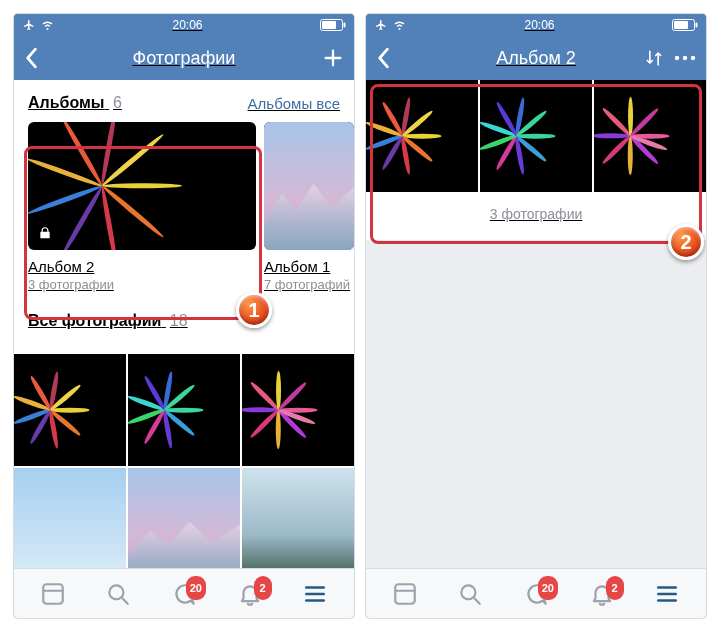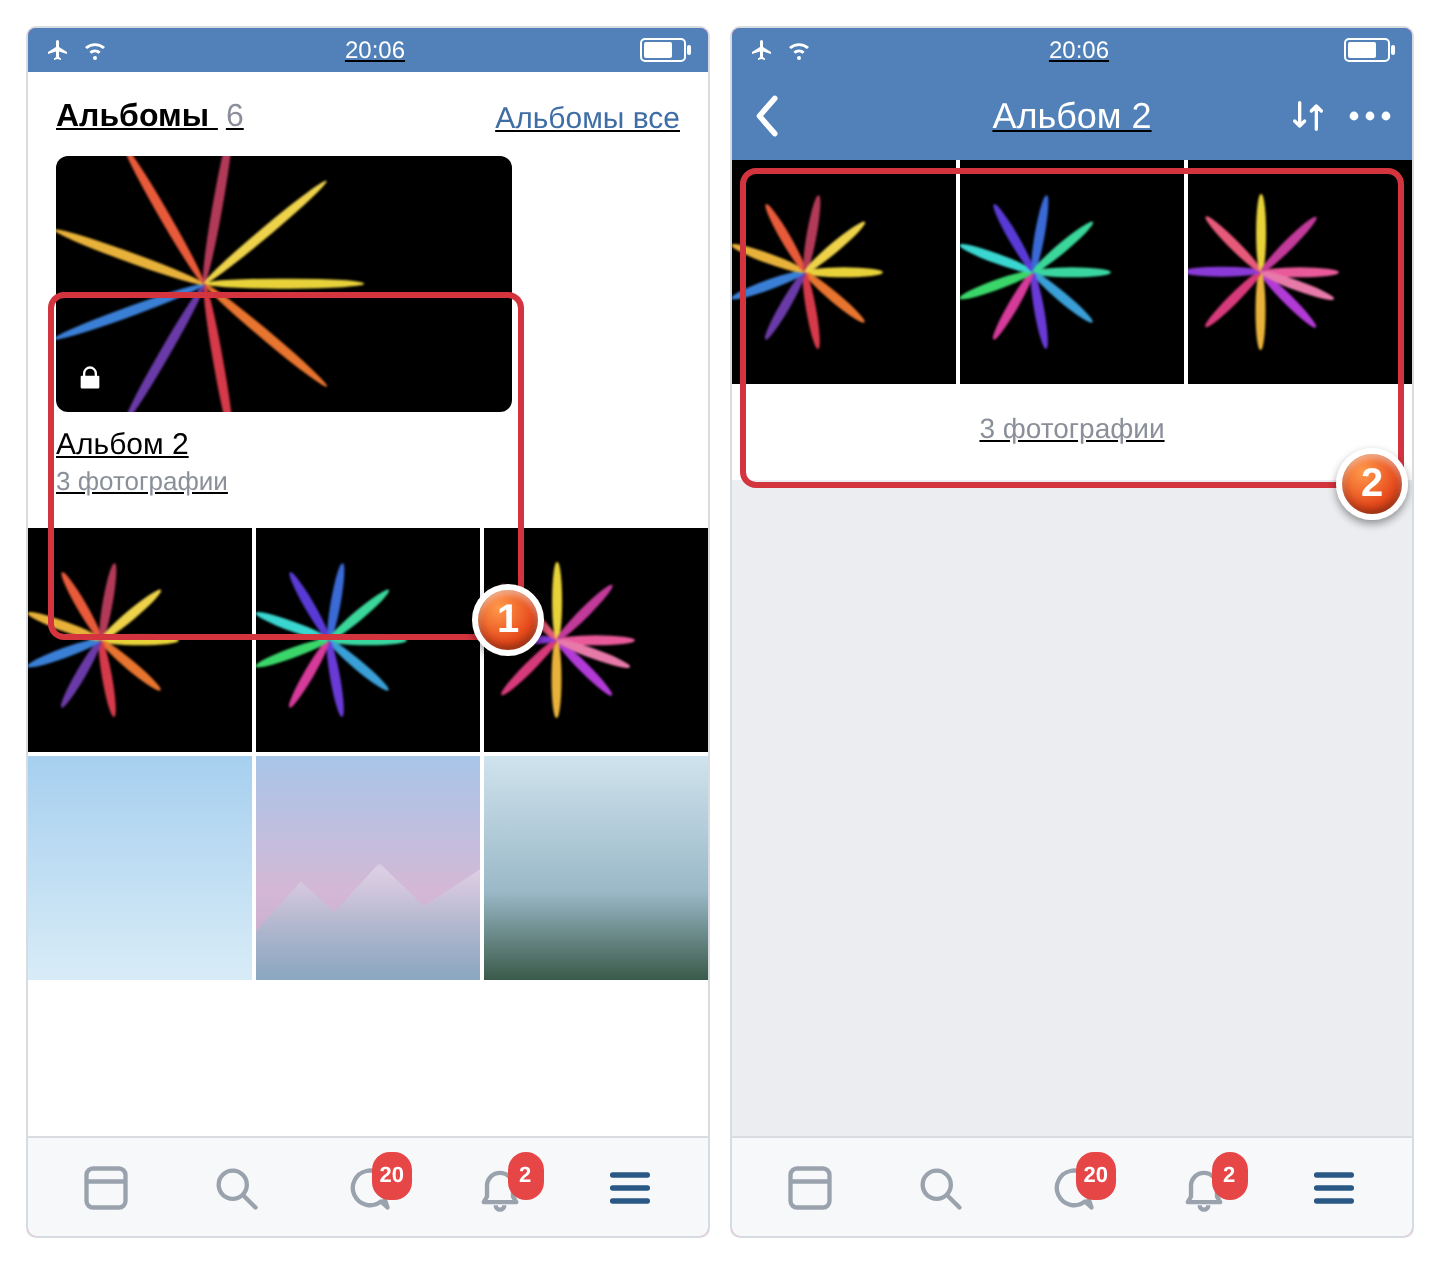--- a/index.html
+++ b/index.html
@@ -227,20 +227,37 @@
         <span>
           <svg width="26" height="12" viewBox="0 0 26 12" fill="none">
               <rect x="0.5" y="0.5" width="22" height="11" rx="2" stroke="#fff"></rect>
               <rect x="2" y="2" width="14" height="8" rx="1" fill="#fff"></rect>
               <rect x="23.5" y="3.5" width="2" height="5" rx="1" fill="#fff"></rect>
             </svg>
         </span>
       </div>
     </div>
 
+    <div class="nav-bar">
+      <div class="nav-left">
+        <span>
+          <svg width="14" height="22" viewBox="0 0 12 20" fill="none">
+              <path d="M10 2L3 10l7 8" stroke="#fff" stroke-width="2.5" stroke-linecap="round" stroke-linejoin="round"></path>
+            </svg>
+        </span>
+      </div>
+      <div class="nav-title">Фотографии</div>
+      <div class="nav-right">
+        <span>
+          <svg width="22" height="22" viewBox="0 0 24 24" fill="none">
+              <path d="M12 4v16M4 12h16" stroke="#fff" stroke-width="2.5" stroke-linecap="round"></path>
+            </svg>
+        </span>
+      </div>
+    </div>
 
     <div class="content">
       <div class="section-header">
         <div>
           <span class="section-title">Альбомы</span>
           <span class="section-count">6</span>
         </div>
         <span class="section-link">Альбомы все</span>
       </div>
 
@@ -262,22 +279,35 @@
               </div>
             <div class="lock-badge">
               <svg width="14" height="16" viewBox="0 0 24 24" fill="#fff">
                   <path d="M6 10V8a6 6 0 1 1 12 0v2h1a1 1 0 0 1 1 1v9a1 1 0 0 1-1 1H5a1 1 0 0 1-1-1v-9a1 1 0 0 1 1-1h1zm2 0h8V8a4 4 0 1 0-8 0v2z"></path>
                 </svg>
             </div>
           </div>
           <div class="album-name">Альбом 2</div>
           <div class="album-sub">3 фотографии</div>
         </div>
-      </div>
-
+        <div class="album-card secondary">
+          <div class="album-cover">
+              <div class="mountain-bg"></div>
+            </div>
+          <div class="album-name">Альбом 1</div>
+          <div class="album-sub">7 фотографий</div>
+        </div>
+      </div>
+
+      <div class="section-header" style="padding-top:20px; padding-bottom:8px;">
+        <div>
+          <span class="section-title">Все фотографии</span>
+          <span class="section-count">18</span>
+        </div>
+      </div>
 
       <div class="all-photos">
         <div class="ph">
             <div class="explosion">
               <div class="burst v-warm">
                 <span></span>
                 <span></span>
                 <span></span>
                 <span></span>
                 <span></span>

